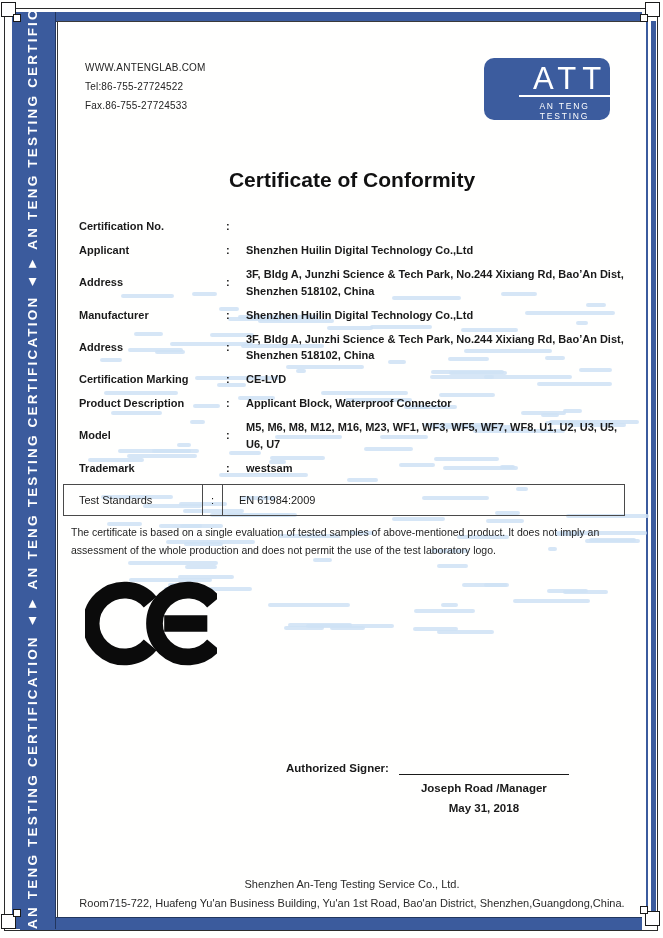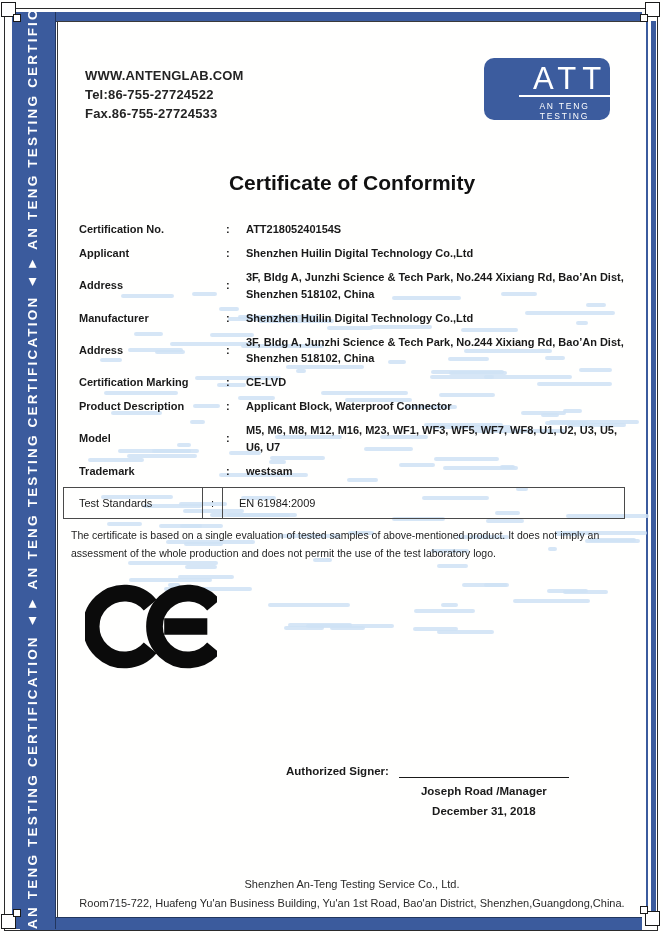--- a/index.html
+++ b/index.html
@@ -29,21 +29,21 @@
 
   
   .content{position:absolute;left:57px;top:21px;width:589px;height:896px;
            border-left:1px solid #3a3a3a;border-top:1px solid #3a3a3a;box-sizing:border-box;}
   .content>*{position:relative;z-index:1;}
   .watermark{position:absolute;left:15px;top:268px;width:560px;height:350px;z-index:0;pointer-events:none;}
   .watermark i{position:absolute;height:4px;border-radius:2px;display:block;opacity:.85;}
 
   
   .header{display:flex;justify-content:space-between;padding:36px 36px 0 27px;}
-  .contact{margin-top:8px;font-size:13px;line-height:19px;color:#242424;letter-spacing:.2px;font-weight:bold;}
+  .contact{font-size:10px;line-height:19px;color:#242424;letter-spacing:.2px;}
   .logo{width:126px;height:62px;background:#3c5c9e;border-radius:10px;color:#fff;text-align:center;box-sizing:border-box;padding-left:35px;}
   .logo-abbr{display:block;width:94px;margin:4px auto 0;border-bottom:2px solid #fff;
              font-size:31px;line-height:33px;letter-spacing:6px;padding-left:4px;font-weight:normal;}
   .logo-name{font-size:8.5px;letter-spacing:1.8px;margin-top:4px;}
 
   .title{text-align:center;font-size:21px;font-weight:bold;color:#111;margin:48px 0 0;}
 
   
   .fields{margin:26px 16px 0 21px;}
   .frow{display:grid;grid-template-columns:147px 20px 1fr;align-items:center;
@@ -224,21 +224,20 @@
         <div class="logo-name">AN TENG TESTING</div>
       </div>
     </div>
 
     <h1 class="title">Certificate of Conformity</h1>
 
     <div class="fields">
       <div class="frow">
         <div class="flabel">Certification No.</div>
         <div class="fcolon">:</div>
-        <div class="fvalue">ATT21805240154S</div>
       </div>
       <div class="frow">
         <div class="flabel">Applicant</div>
         <div class="fcolon">:</div>
         <div class="fvalue">Shenzhen Huilin Digital Technology Co.,Ltd</div>
       </div>
       <div class="frow">
         <div class="flabel">Address</div>
         <div class="fcolon">:</div>
         <div class="fvalue">3F, Bldg A, Junzhi Science &amp; Tech Park, No.244 Xixiang Rd, Bao’An Dist, Shenzhen 518102, China</div>
@@ -290,21 +289,21 @@
         <path d="M 146.1 23.6 A 38 38 0 1 0 146.1 72.4" fill="none" stroke="#0b0b0b" stroke-width="19"></path>
         <path d="M 90 48 L 139 48" fill="none" stroke="#0b0b0b" stroke-width="19"></path>
       </svg>
     </div>
 
     <div class="sig-area">
       <span class="sig-label">Authorized Signer:</span>
       <div class="sig-right">
         <div class="sig-line"></div>
         <div class="sig-name">Joseph Road /Manager</div>
-        <div class="sig-date">December 31, 2018</div>
+        <div class="sig-date">May 31, 2018</div>
       </div>
     </div>
 
     <div class="footer">
       <div>Shenzhen An-Teng Testing Service Co., Ltd.</div>
       <div>Room715-722, Huafeng Yu'an Business Building, Yu'an 1st Road, Bao'an District, Shenzhen,Guangdong,China.</div>
     </div>
   </div>
 </div>
 

